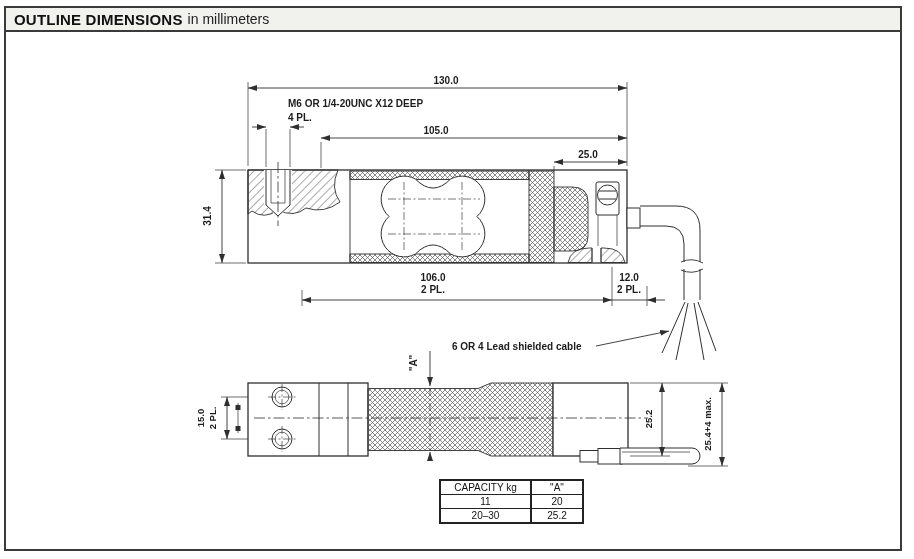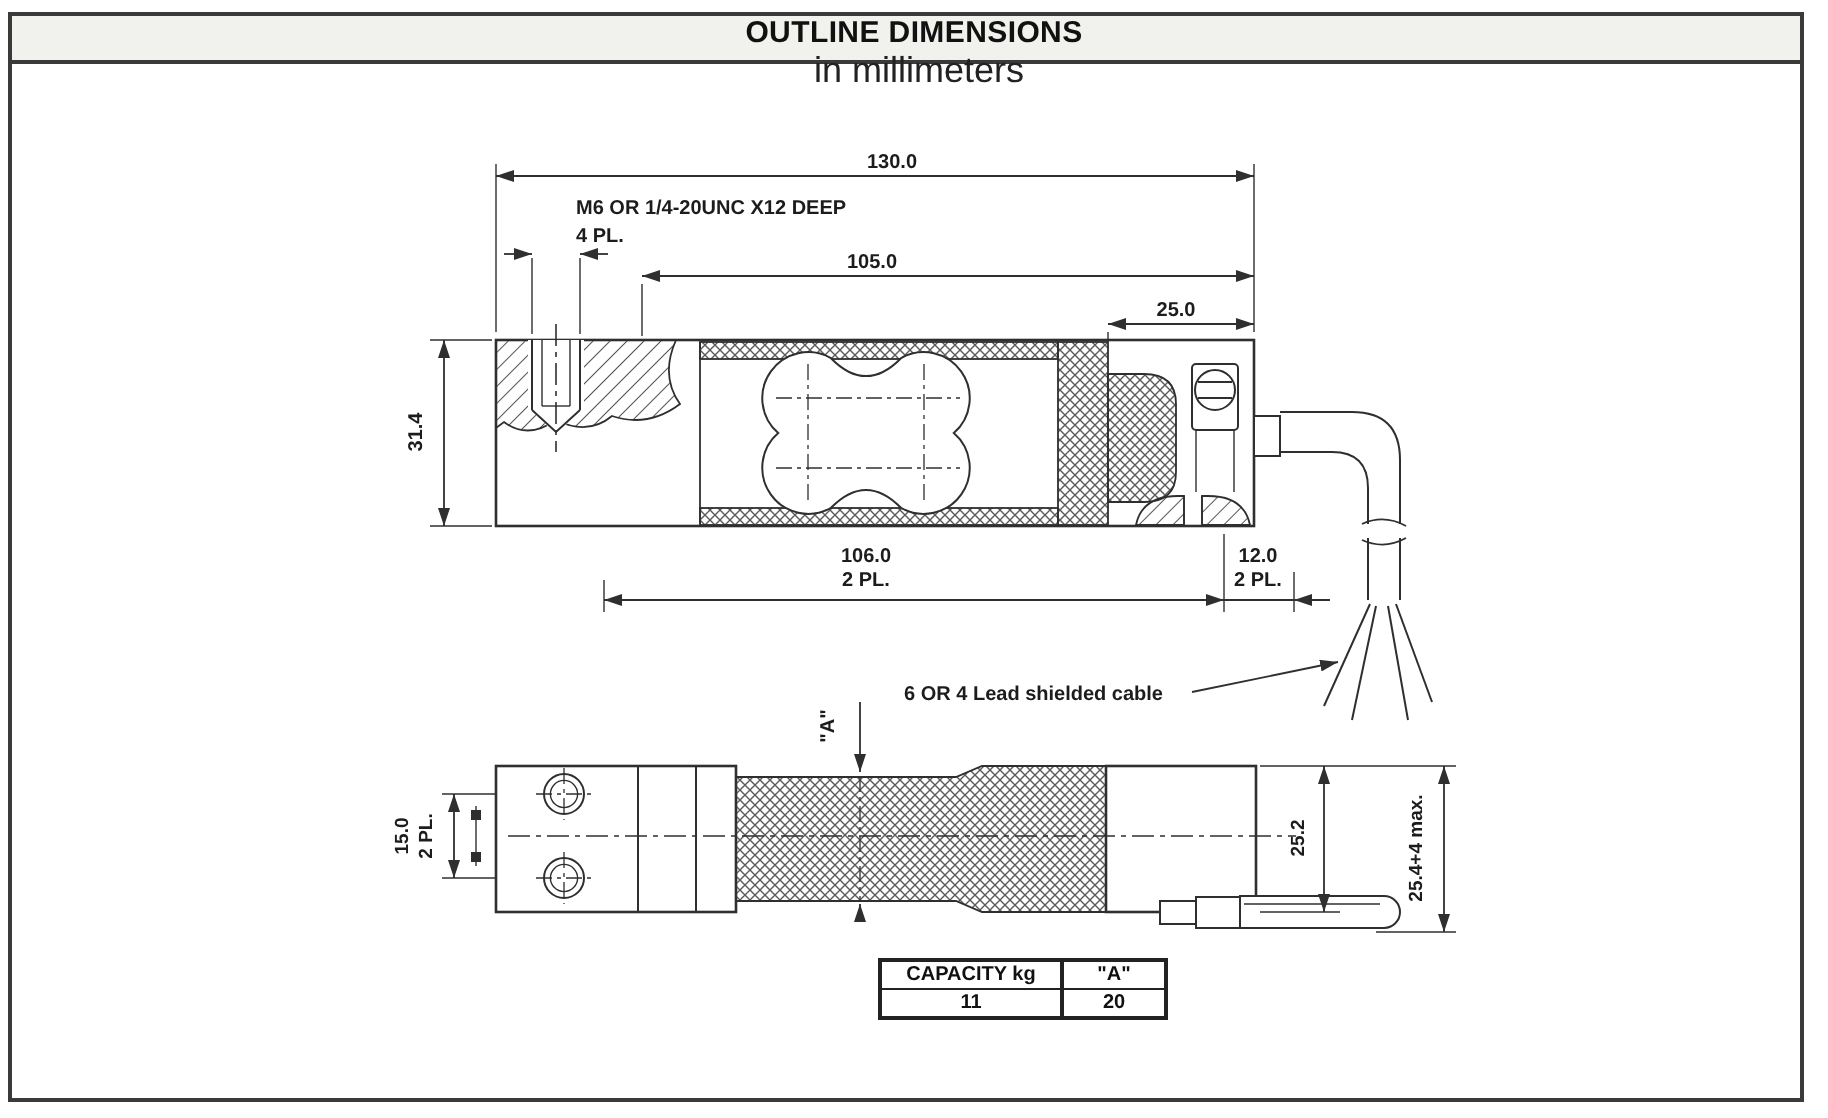--- a/index.html
+++ b/index.html
@@ -2,39 +2,39 @@
 <html><head>
 <meta charset="utf-8">
 <style>
   html,body{margin:0;padding:0;background:#fff;}
   .canvas{position:relative;width:914px;height:559px;background:#fff;
           font-family:"Liberation Sans",sans-serif;overflow:hidden;}
   .frame{position:absolute;left:4px;top:6px;width:898px;height:545px;
          border:2px solid #3a3a3a;background:#fff;box-sizing:border-box;}
   .titlebar{position:absolute;left:0;top:0;width:100%;height:24px;
             background:#f1f1ee;border-bottom:2px solid #3a3a3a;
-            display:flex;align-items:center;box-sizing:border-box;padding-left:8px;flex-direction:column;}
+            display:flex;align-items:center;box-sizing:border-box;padding-left:8px;}
   .title-bold{font-weight:bold;font-size:15px;color:#111;letter-spacing:.2px;white-space:pre;}
-  .title-rest{font-size:18px;color:#222;margin-left:5px;white-space:pre;}
+  .title-rest{font-size:14px;color:#222;margin-left:5px;white-space:pre;}
   svg.drawing{position:absolute;left:0;top:0;}
   .body{fill:#fff;stroke:#2f2f2f;stroke-width:1.3;}
   .wf{fill:#fff;stroke:#2f2f2f;stroke-width:1;}
   .ln{stroke:#2f2f2f;stroke-width:1;fill:none;}
   .thin{stroke:#2f2f2f;stroke-width:0.7;fill:none;}
   .dimln{stroke:#2f2f2f;stroke-width:0.9;fill:none;}
   .cl{stroke:#2f2f2f;stroke-width:0.8;stroke-dasharray:11 3 2.5 3;fill:none;}
   .clthin{stroke:#2f2f2f;stroke-width:0.65;stroke-dasharray:8 2.5 2 2.5;fill:none;}
   .xh{fill:url(#xh);stroke:#2f2f2f;stroke-width:0.9;}
   .hf{fill:url(#hatch);stroke:#2f2f2f;stroke-width:0.9;}
   text.dim{font-family:"Liberation Sans",sans-serif;font-size:10px;font-weight:bold;fill:#1c1c1c;}
   text.dim9{font-family:"Liberation Sans",sans-serif;font-size:9.5px;font-weight:bold;fill:#1c1c1c;}
   table.cap{position:absolute;left:439px;top:479px;border-collapse:collapse;
             border:2px solid #222;background:#fff;table-layout:fixed;}
   table.cap td,table.cap th{border:1px solid #222;font-family:"Liberation Sans",sans-serif;
-            font-size:10px;font-weight:bold;color:#111;text-align:center;padding:0;height:13px;}
+            font-size:10px;font-weight:normal;color:#111;text-align:center;padding:0;height:13px;}
   table.cap .c1{width:89px;border-right:2px solid #222;}
   table.cap .c2{width:50px;}
 </style>
 </head>
 <body>
 
 <div class="canvas">
   <div class="frame">
     <div class="titlebar">
       <span class="title-bold">OUTLINE DIMENSIONS</span>
@@ -241,15 +241,19 @@
   <table class="cap">
     <tbody>
         <tr>
       <th class="c1">CAPACITY kg</th>
       <th class="c2">"A"</th>
     </tr>
     <tr>
       <td class="c1">11</td>
       <td class="c2">20</td>
     </tr>
+    <tr>
+      <td class="c1">20–30</td>
+      <td class="c2">25.2</td>
+    </tr>
   </tbody>
     </table>
 </div>
 
 </body></html>

